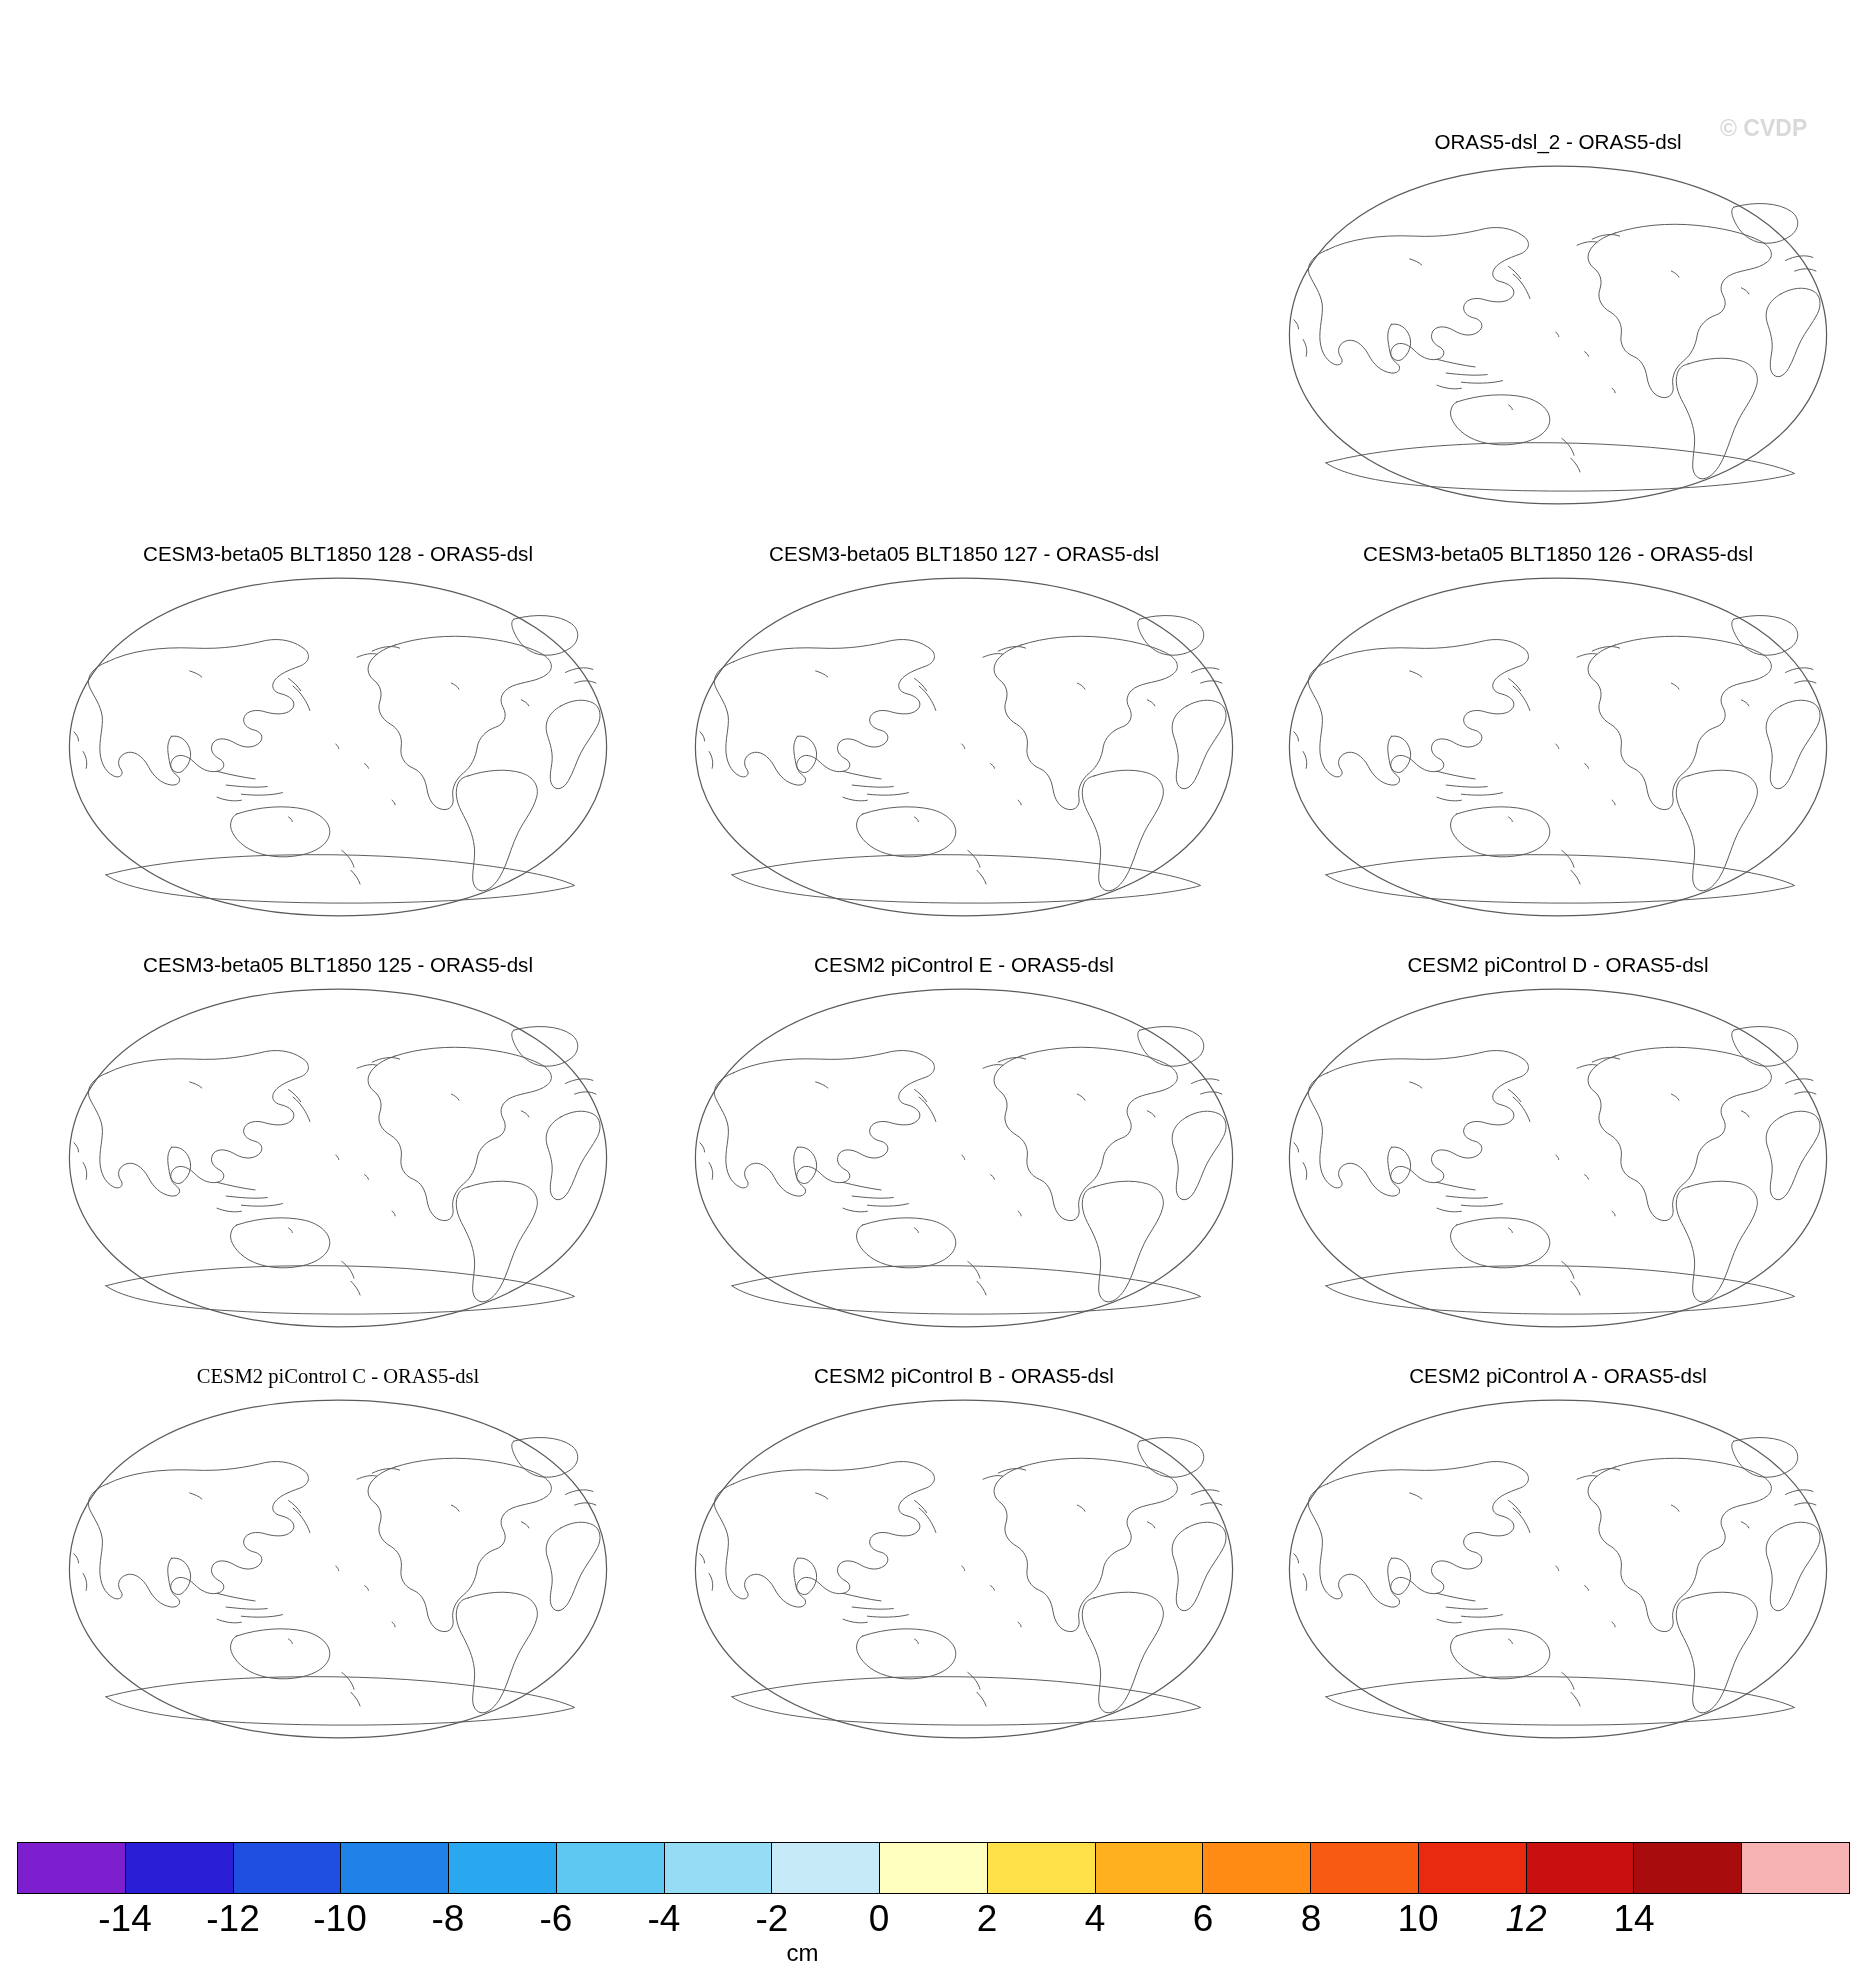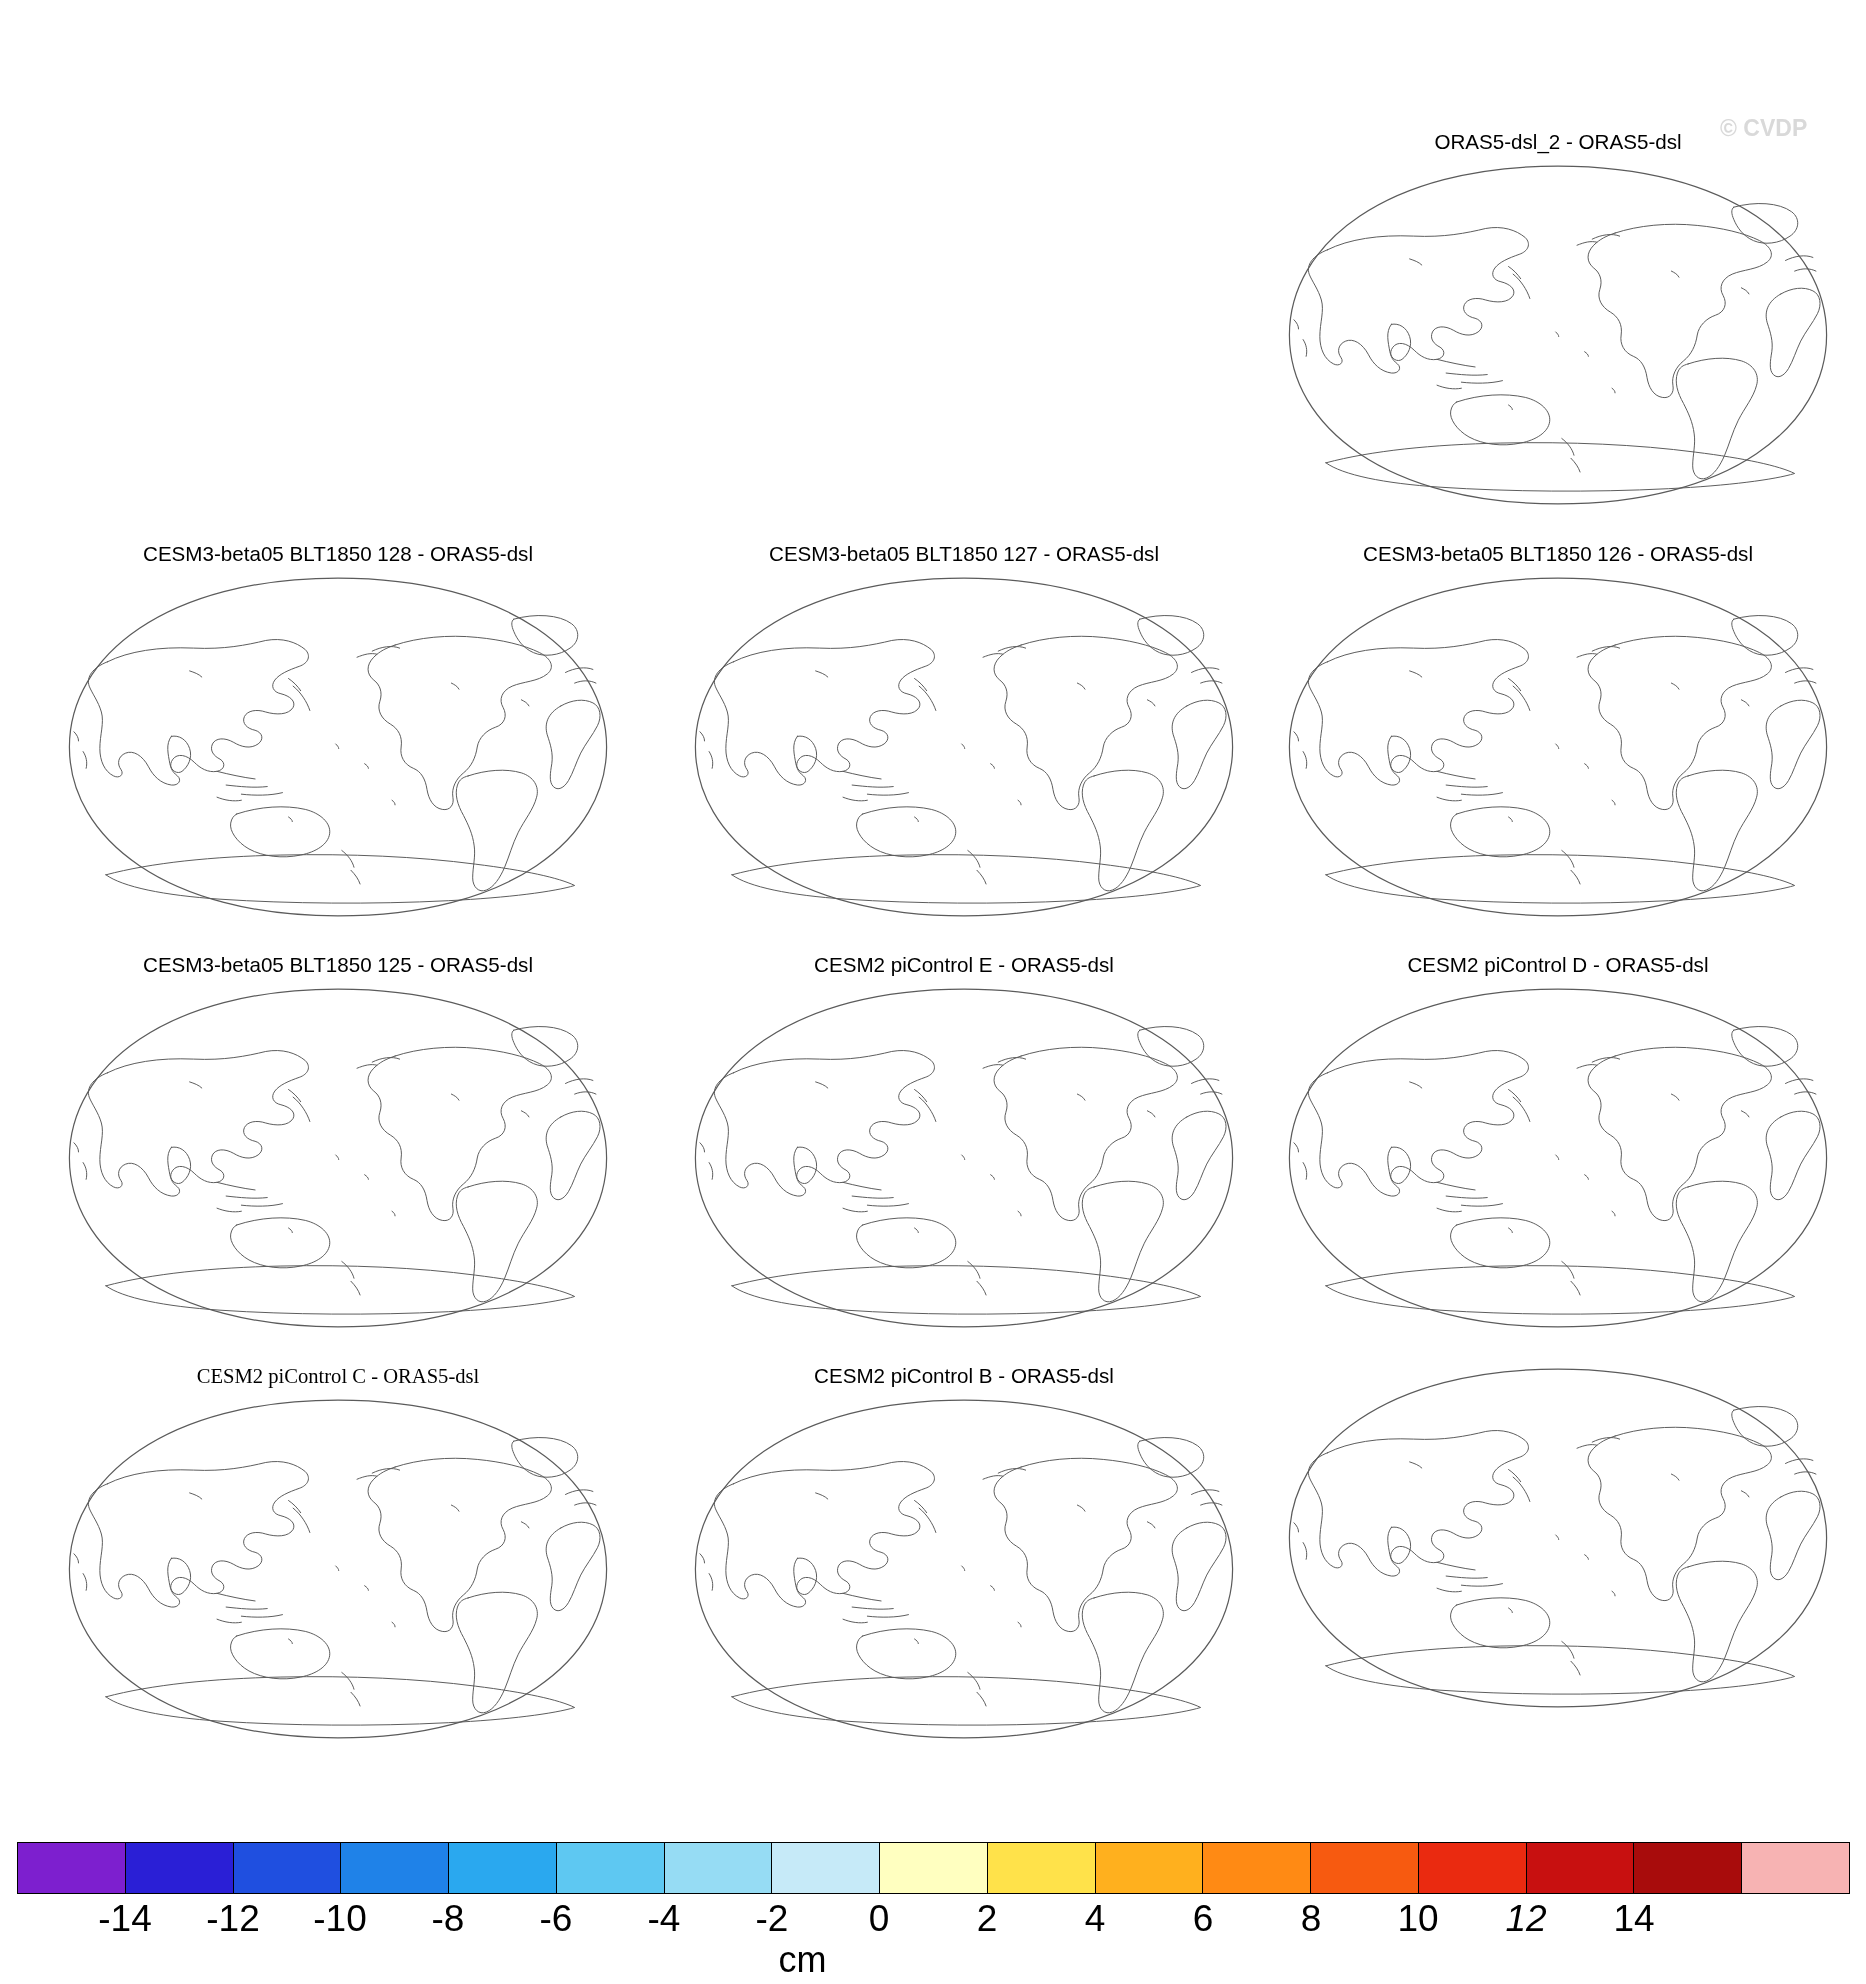--- a/index.html
+++ b/index.html
@@ -94,21 +94,21 @@
     font-size: 37px;
     white-space: nowrap;
     top: 0;
   }
   .cb-units {
     position: absolute;
     left: 0;
     top: 1939px;
     width: 1605px;
     text-align: center;
-    font-size: 36px;
+    font-size: 24px;
   }
 </style>
 </head>
 <body>
 
 <div id="figure">
 
 
   <div class="watermark">© CVDP</div>
 
@@ -305,20 +305,21 @@
             <path d="M 440 104 C 452 98 466 96 476 100 M 420 112 C 430 108 438 106 446 108" fill="none" stroke="#5b5b5b" stroke-width="1.3" stroke-linejoin="round" stroke-linecap="round"></path>
             <path d="M 566 268 C 590 260 616 258 636 264 C 652 269 660 282 656 296 C 652 312 640 326 632 342 C 624 358 620 374 614 388 C 608 402 600 414 590 418 C 580 422 572 414 572 402 C 572 388 576 374 574 360 C 572 344 566 332 560 320 C 552 306 548 292 552 280 C 555 272 559 270 566 268 Z" fill="none" stroke="#5b5b5b" stroke-width="1.3" stroke-linejoin="round" stroke-linecap="round"></path>
             <path d="M 688 176 C 702 168 718 166 730 172 C 740 177 742 190 736 202 C 730 214 720 226 714 238 C 708 250 704 264 698 274 C 692 284 684 288 678 282 C 672 276 674 264 676 252 C 678 238 674 226 670 214 C 666 200 670 186 688 176 Z" fill="none" stroke="#5b5b5b" stroke-width="1.3" stroke-linejoin="round" stroke-linecap="round"></path>
             <path d="M 694 132 C 706 126 720 124 730 128 M 706 146 C 716 142 726 142 734 146" fill="none" stroke="#5b5b5b" stroke-width="1.3" stroke-linejoin="round" stroke-linecap="round"></path>
             <path d="M 90 398 C 150 382 230 374 320 372 C 410 370 500 374 576 384 C 640 392 686 402 706 412 C 680 420 620 428 540 432 C 440 437 330 436 240 430 C 166 425 112 414 90 398 Z" fill="none" stroke="#5b5b5b" stroke-width="1.3" stroke-linejoin="round" stroke-linecap="round"></path>
             <path d="M 60 236 C 64 242 66 250 64 258 M 48 210 C 52 214 54 218 54 222 M 430 252 C 433 254 435 256 435 258 M 466 300 C 469 302 470 304 470 306 M 330 322 C 333 324 335 326 335 328 M 392 226 C 394 228 396 230 396 232 M 200 130 C 206 132 212 134 216 138 M 636 168 C 640 170 644 172 646 176 M 544 146 C 548 148 552 150 554 154" fill="none" stroke="#5b5b5b" stroke-width="1.3" stroke-linejoin="round" stroke-linecap="round"></path>
           </svg>
         </div>
       </div>
       <div class="panel" style="left: 1257px; top: 1363px;">
+        <div class="panel-title">CESM2 piControl A - ORAS5-dsl</div>
         <div class="globe-wrap">
           <svg viewBox="0 0 790 460" preserveAspectRatio="xMidYMid meet">
             <path d="M 395 8 C 170 8 42 110 42 230 C 42 350 170 452 395 452 C 620 452 748 350 748 230 C 748 110 620 8 395 8 Z" fill="none" stroke="#5b5b5b" stroke-width="1.6" stroke-linejoin="round" stroke-linecap="round"></path>
             <path d="M 92 118 C 120 104 160 98 205 100 C 245 102 275 96 300 90 C 322 86 340 92 352 102 C 360 110 356 120 344 124 C 330 129 318 134 312 142 C 306 150 310 158 320 160 C 332 163 340 170 336 178 C 330 188 314 188 300 184 C 288 180 276 182 272 190 C 268 199 276 206 286 208 C 296 211 298 220 290 226 C 280 233 268 230 258 224 C 246 217 234 218 230 226 C 226 235 232 242 240 246 C 248 251 246 260 236 262 C 224 264 214 258 206 250 C 196 240 184 238 178 246 C 172 254 176 262 184 268 C 190 273 186 281 176 280 C 162 278 152 268 146 256 C 138 241 126 234 116 238 C 106 242 104 252 110 260 C 114 266 108 272 100 268 C 88 262 82 248 82 232 C 82 214 88 198 84 184 C 80 170 72 160 68 150 C 64 138 72 126 92 118 Z" fill="none" stroke="#5b5b5b" stroke-width="1.3" stroke-linejoin="round" stroke-linecap="round"></path>
             <path d="M 176 216 C 186 214 196 220 200 232 C 204 244 198 256 190 262 C 184 266 176 262 174 252 C 172 240 168 226 176 216 Z" fill="none" stroke="#5b5b5b" stroke-width="1.3" stroke-linejoin="round" stroke-linecap="round"></path>
             <path d="M 236 262 C 252 266 270 270 286 272 M 248 280 C 266 282 284 284 302 282 M 268 292 C 286 294 306 294 322 290 M 236 296 C 246 300 258 302 268 300" fill="none" stroke="#5b5b5b" stroke-width="1.3" stroke-linejoin="round" stroke-linecap="round"></path>
             <path d="M 336 150 C 346 158 354 170 358 182 M 330 140 C 336 144 342 150 346 156" fill="none" stroke="#5b5b5b" stroke-width="1.3" stroke-linejoin="round" stroke-linecap="round"></path>
             <path d="M 262 318 C 292 308 326 306 352 312 C 372 317 386 330 384 344 C 382 358 366 368 346 372 C 322 377 296 374 278 364 C 262 355 252 340 254 330 C 255 324 258 320 262 318 Z" fill="none" stroke="#5b5b5b" stroke-width="1.3" stroke-linejoin="round" stroke-linecap="round"></path>
             <path d="M 400 366 C 408 372 414 380 416 388 M 412 392 C 418 398 422 404 424 410" fill="none" stroke="#5b5b5b" stroke-width="1.3" stroke-linejoin="round" stroke-linecap="round"></path>
             <path d="M 470 96 C 500 86 540 82 578 86 C 610 89 640 96 660 106 C 676 114 680 126 670 134 C 658 144 638 144 624 150 C 610 156 606 168 612 178 C 618 189 614 200 602 204 C 590 208 580 218 578 230 C 576 244 570 256 560 264 C 550 272 544 284 546 296 C 548 306 542 314 532 312 C 520 310 514 298 512 286 C 510 272 504 262 494 258 C 482 253 476 242 478 230 C 480 216 474 206 464 200 C 452 193 446 182 450 170 C 454 158 450 148 442 142 C 432 134 432 122 442 112 C 450 104 458 100 470 96 Z" fill="none" stroke="#5b5b5b" stroke-width="1.3" stroke-linejoin="round" stroke-linecap="round"></path>

